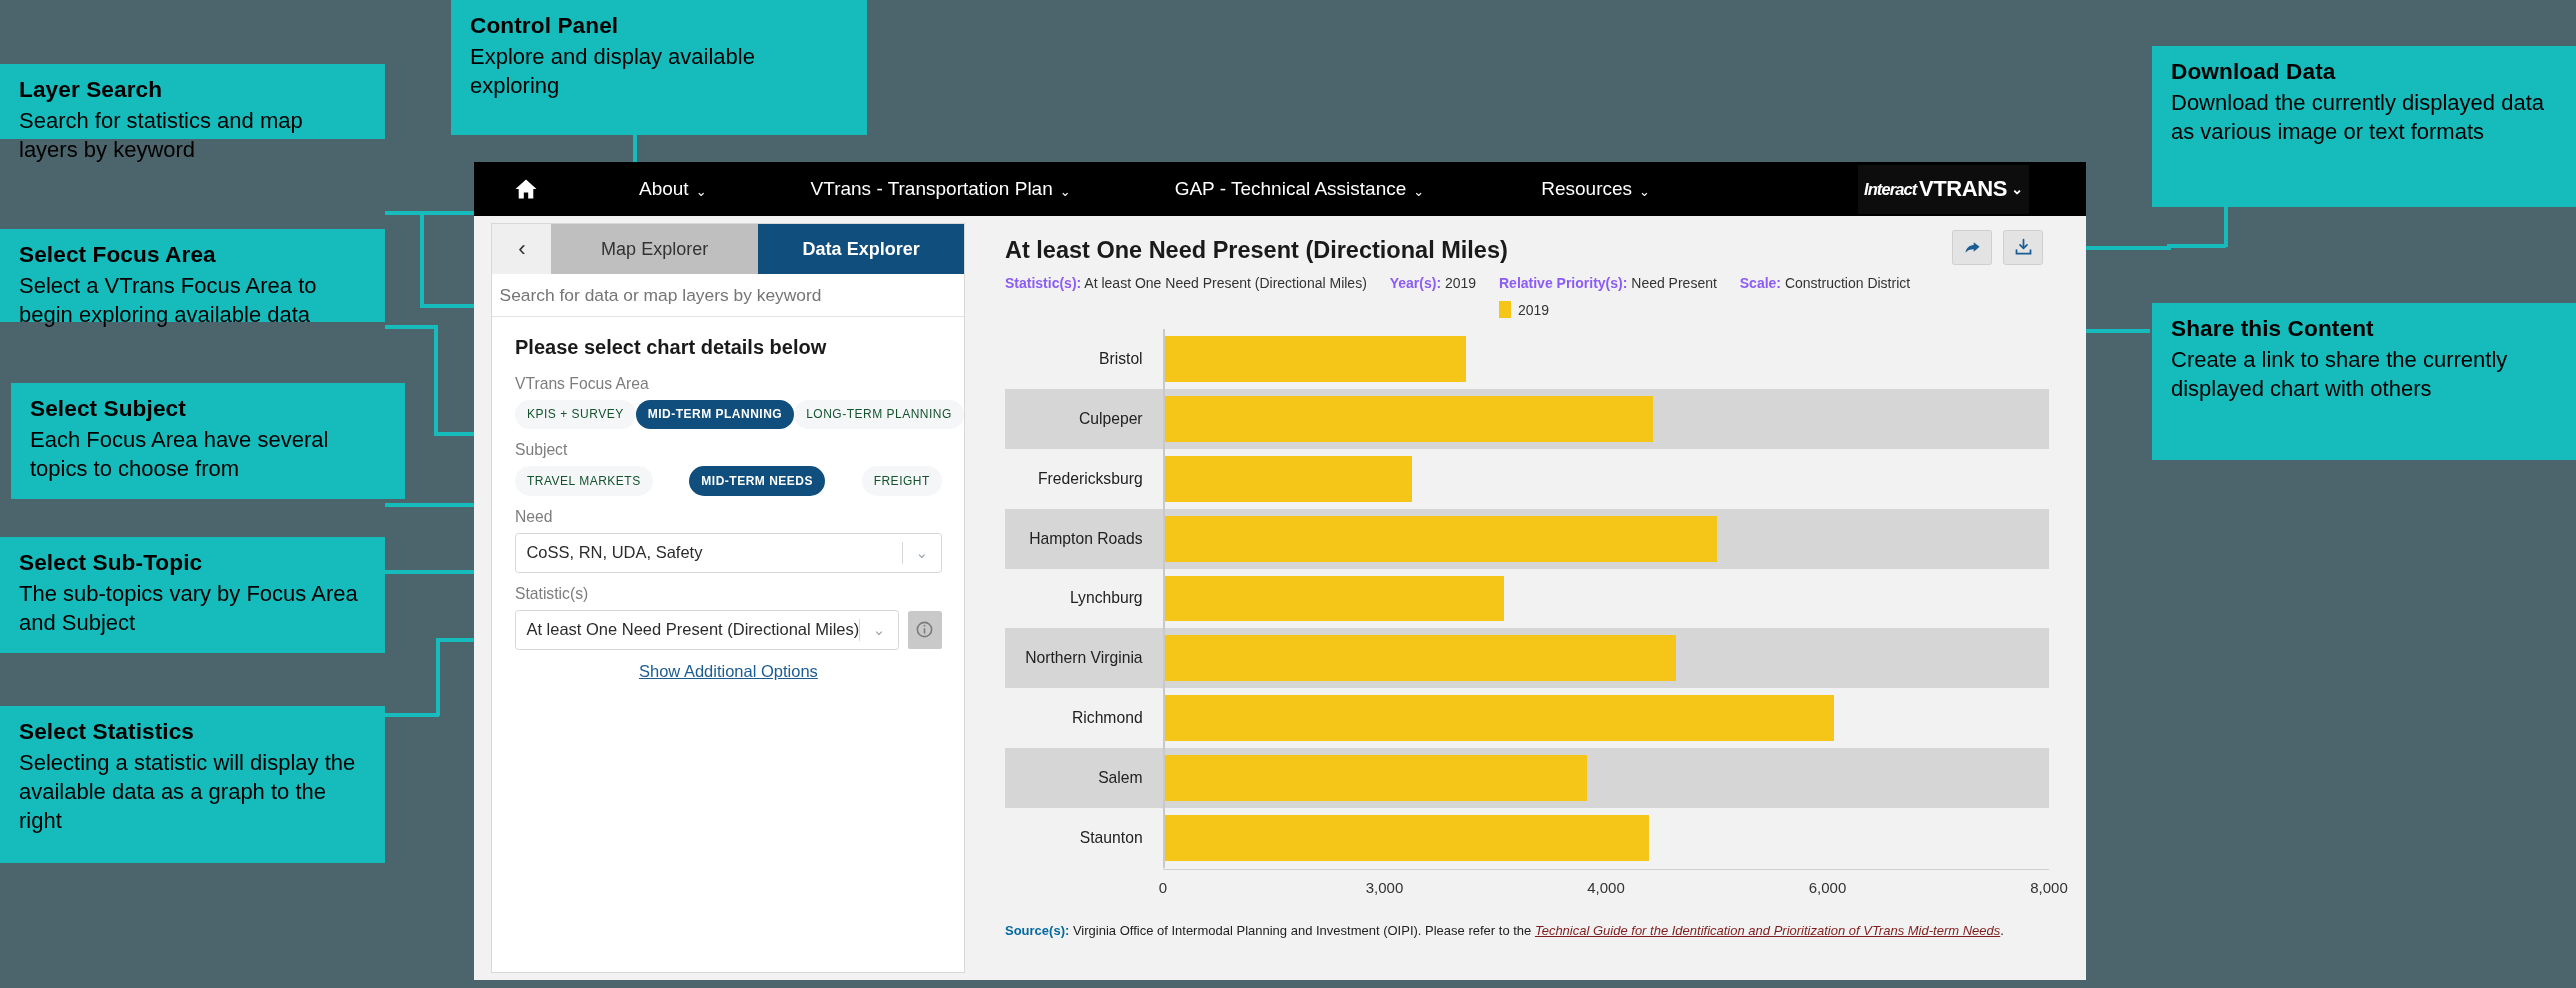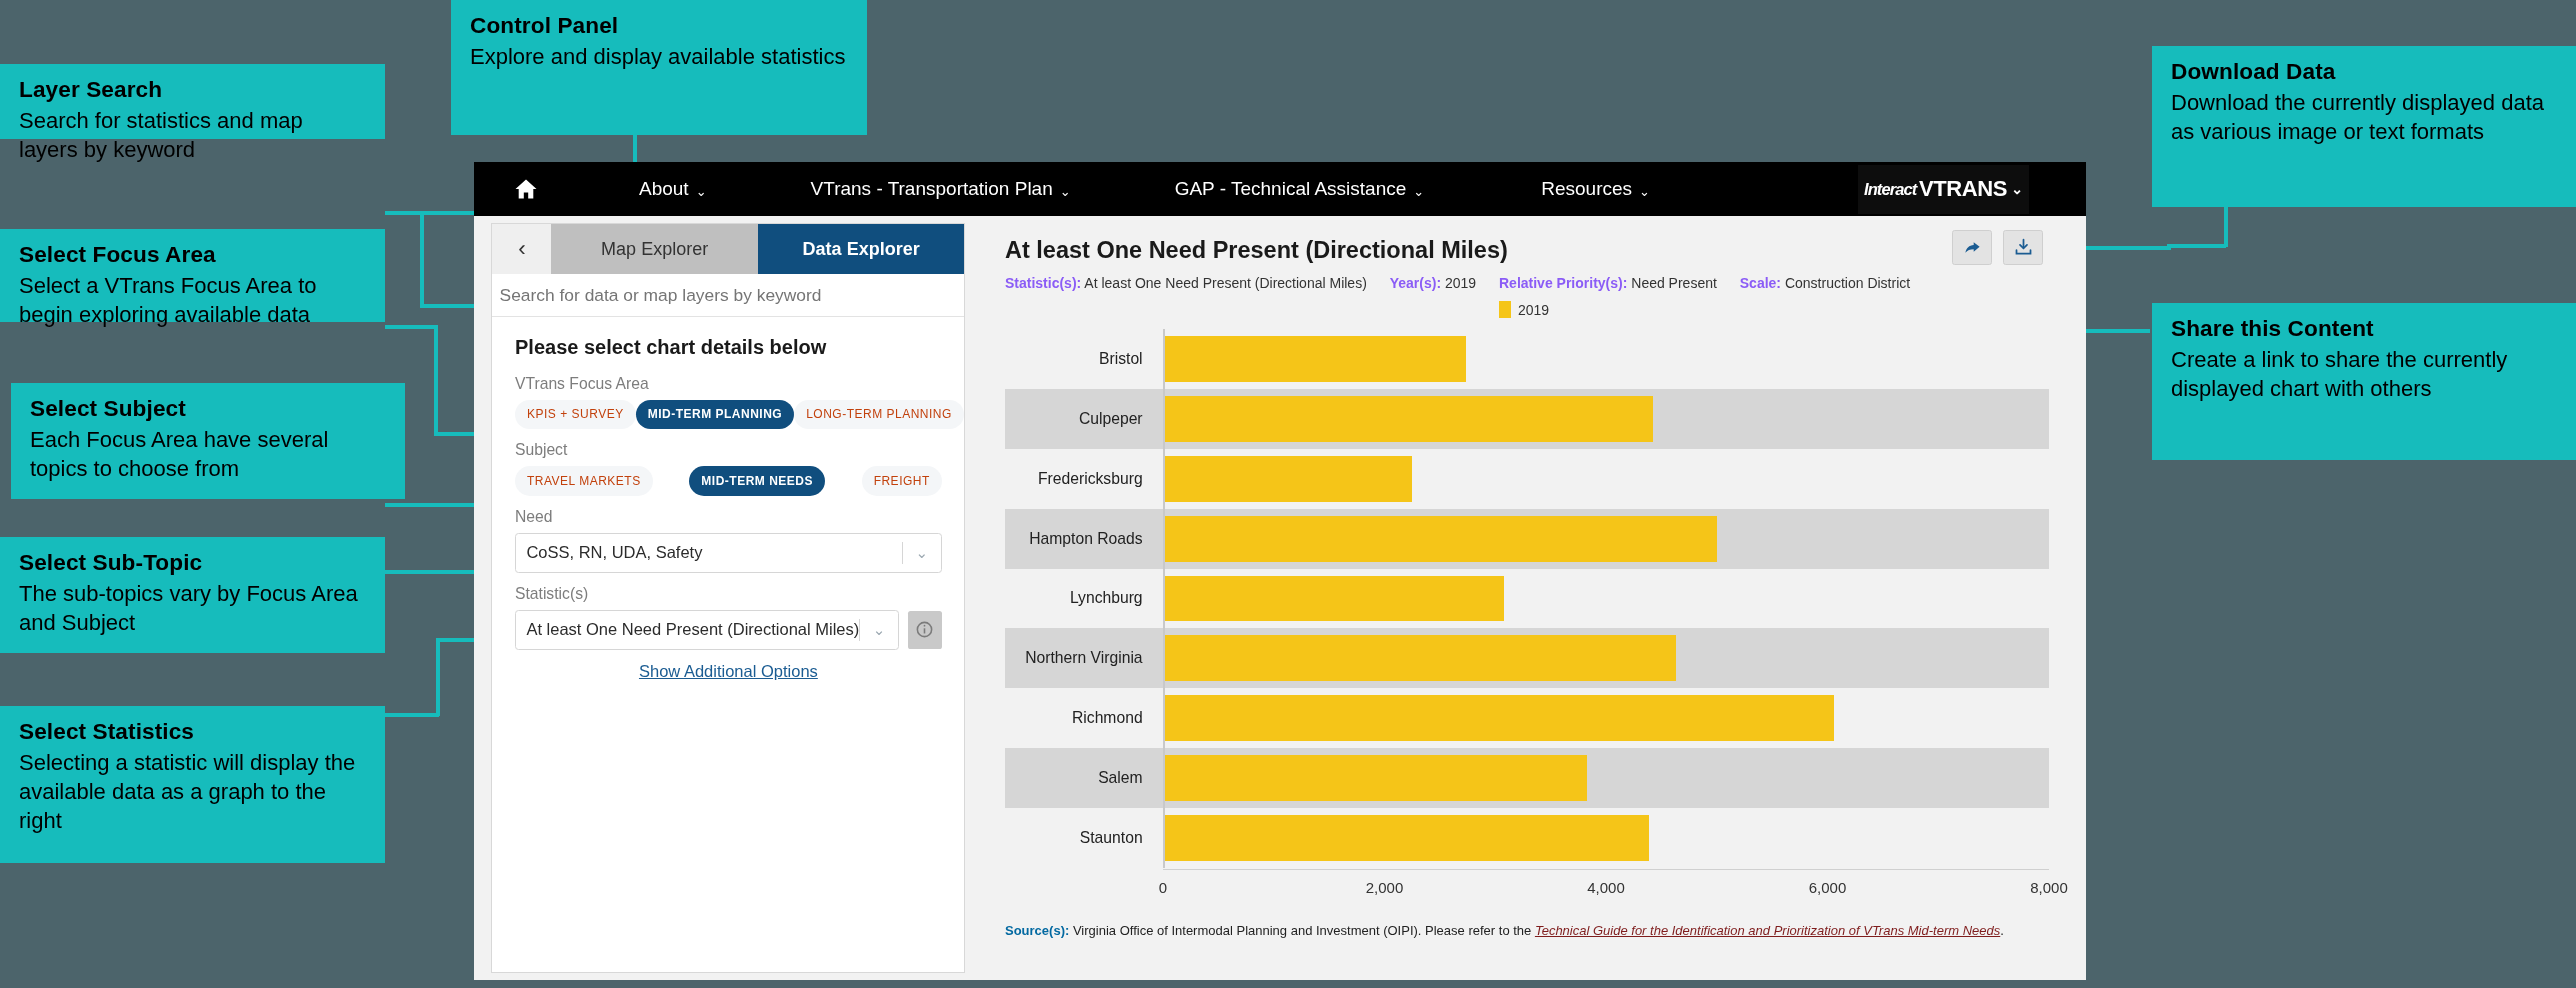--- a/index.html
+++ b/index.html
@@ -41,21 +41,21 @@
   .tab-back{width:59px;background:#efefef;display:flex;align-items:center;justify-content:center;color:#333;font-size:22.6px;}
   .tab{flex:1;display:flex;align-items:center;justify-content:center;font-size:18px;}
   .tab.inactive{background:#bfbfbf;color:#333;}
   .tab.active{background:#104e7e;color:#fff;font-weight:bold;}
   #searchrow{height:42px;border-bottom:0.9px solid #e3e3e3;display:flex;align-items:center;padding-left:5.2px;}
   #searchrow input{border:0;outline:0;font-size:17.4px;color:#8a8a8a;width:96%;font-family:"Liberation Sans",sans-serif;background:transparent;}
   .panel-inner{padding:19px 22.6px 0 22.6px;}
   .panel-h{font-size:20px;font-weight:bold;color:#1a1a1a;margin-bottom:15.7px;}
   .field-label{font-size:15.7px;color:#7d7d7d;margin-bottom:7px;}
   .chipsrow{display:flex;justify-content:space-between;align-items:center;margin-bottom:12px;}
-  .chip{font-size:12px;letter-spacing:0.5px;padding:7.8px 12px;border-radius:15.7px;background:#f4f6f8;color:#c2410c;white-space:nowrap;}
+  .chip{font-size:12px;letter-spacing:0.5px;padding:7.8px 12px;border-radius:15.7px;background:#f4f6f8;color:#14532d;white-space:nowrap;}
   .chip.sel{background:#104e7e;color:#fff;font-weight:bold;}
   .select{height:38px;border:0.9px solid #d6d6d6;border-radius:3.5px;display:flex;align-items:center;background:#fff;margin-bottom:12px;}
   .select .val{flex:1;padding-left:10.4px;font-size:16.5px;color:#2c2c2c;white-space:nowrap;overflow:hidden;}
   .select .divider{width:0.9px;height:22.6px;background:#d6d6d6;}
   .select .chev{width:38px;text-align:center;color:#9aa7b0;font-size:15px;}
   .selrow{display:flex;gap:8.7px;align-items:center;margin-bottom:12px;}
   .selrow .select{flex:1;margin-bottom:0;}
   .infobtn{width:45px;height:38px;background:#c9c9c9;border-radius:2.6px;display:flex;align-items:center;justify-content:center;}
   .showmore{text-align:center;margin-top:12px;}
   .showmore span{font-size:16.5px;color:#1b5c92;text-decoration:underline;cursor:pointer;}
@@ -144,21 +144,21 @@
   <div class="c-body">The sub-topics vary by Focus Area and Subject</div>
 </div>
 
 <div class="callout" style="left:0;top:706px;width:385px;height:157px;">
   <div class="c-title">Select Statistics</div>
   <div class="c-body">Selecting a statistic will display the available data as a graph to the right</div>
 </div>
 
 <div class="callout" style="left:451px;top:0;width:416px;height:135px;">
   <div class="c-title">Control Panel</div>
-  <div class="c-body">Explore and display available statistics</div>
+  <div class="c-body">Explore and display available exploring</div>
 </div>
 
 <div class="callout" style="left:534px;top:753px;width:415px;height:161px;">
   <div class="c-title">Additional Options</div>
   <div class="c-body">Further customize how the data is displayed with additional chart options</div>
 </div>
 
 <div class="callout" style="left:2152px;top:46px;width:424px;height:161px;">
   <div class="c-title">Download Data</div>
   <div class="c-body">Download the currently displayed data as various image or text formats</div>
@@ -359,21 +359,21 @@
               <div class="cat">Staunton</div>
               <div class="track">
                 <div class="bar" style="width: 54.875%; background: rgb(245, 197, 24);"></div>
               </div>
             </div>
           </div>
         <div class="yaxis"></div>
         <div class="xaxis"></div>
         <div class="ticks" id="ticks">
             <div class="tick" style="left: 0%;">0</div>
-            <div class="tick" style="left: 25%;">2,000</div>
+            <div class="tick" style="left: 25%;">3,000</div>
             <div class="tick" style="left: 50%;">4,000</div>
             <div class="tick" style="left: 75%;">6,000</div>
             <div class="tick" style="left: 100%;">8,000</div>
           </div>
       </div>
 
       <div id="source">
         <b>Source(s):</b>
         <span>Virginia Office of Intermodal Planning and Investment (OIPI).  Please refer to the </span><span class="lnk">Technical Guide for the Identification and Prioritization of VTrans Mid-term Needs</span><span>.</span>
       </div>

